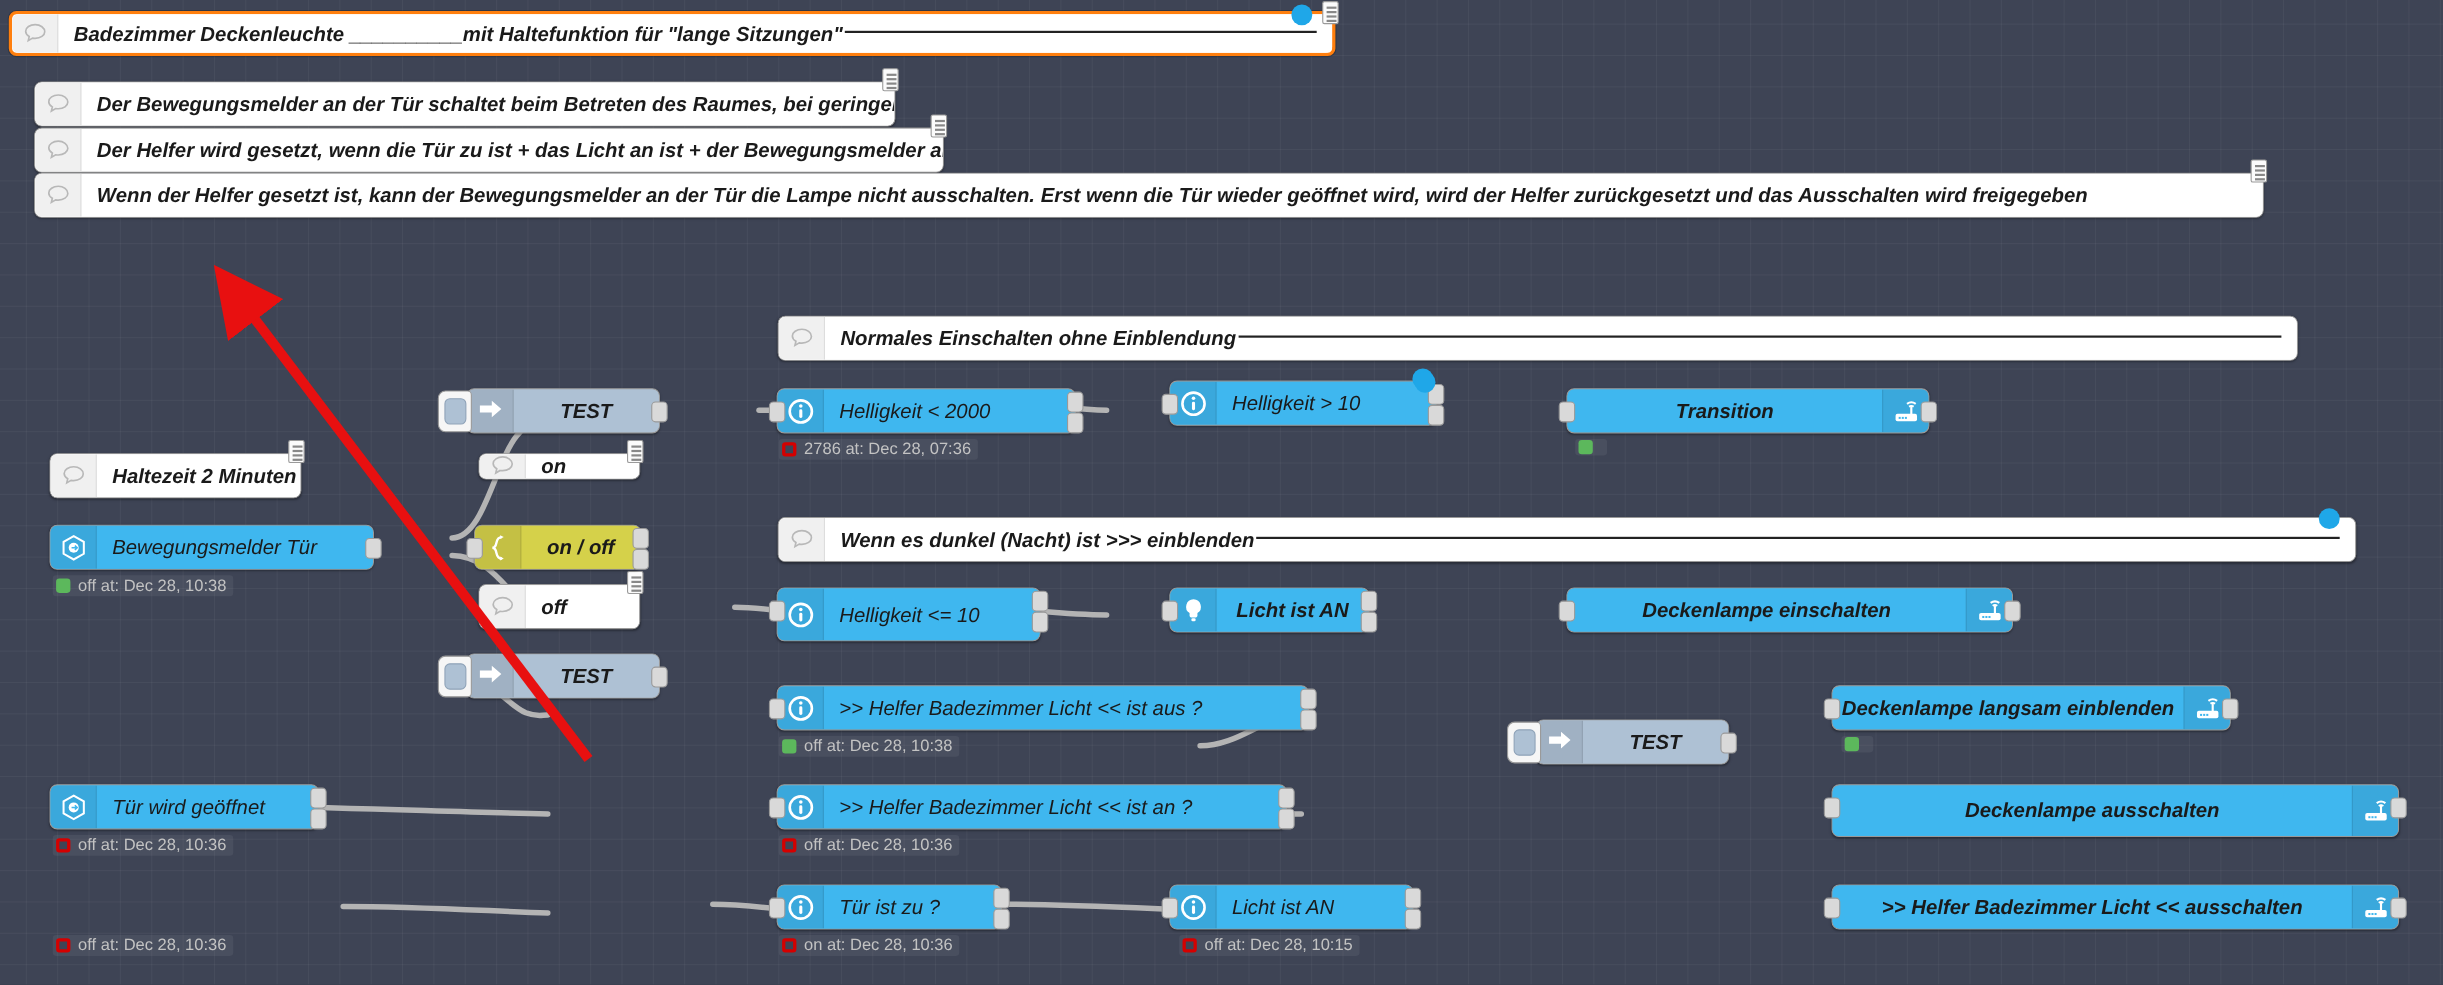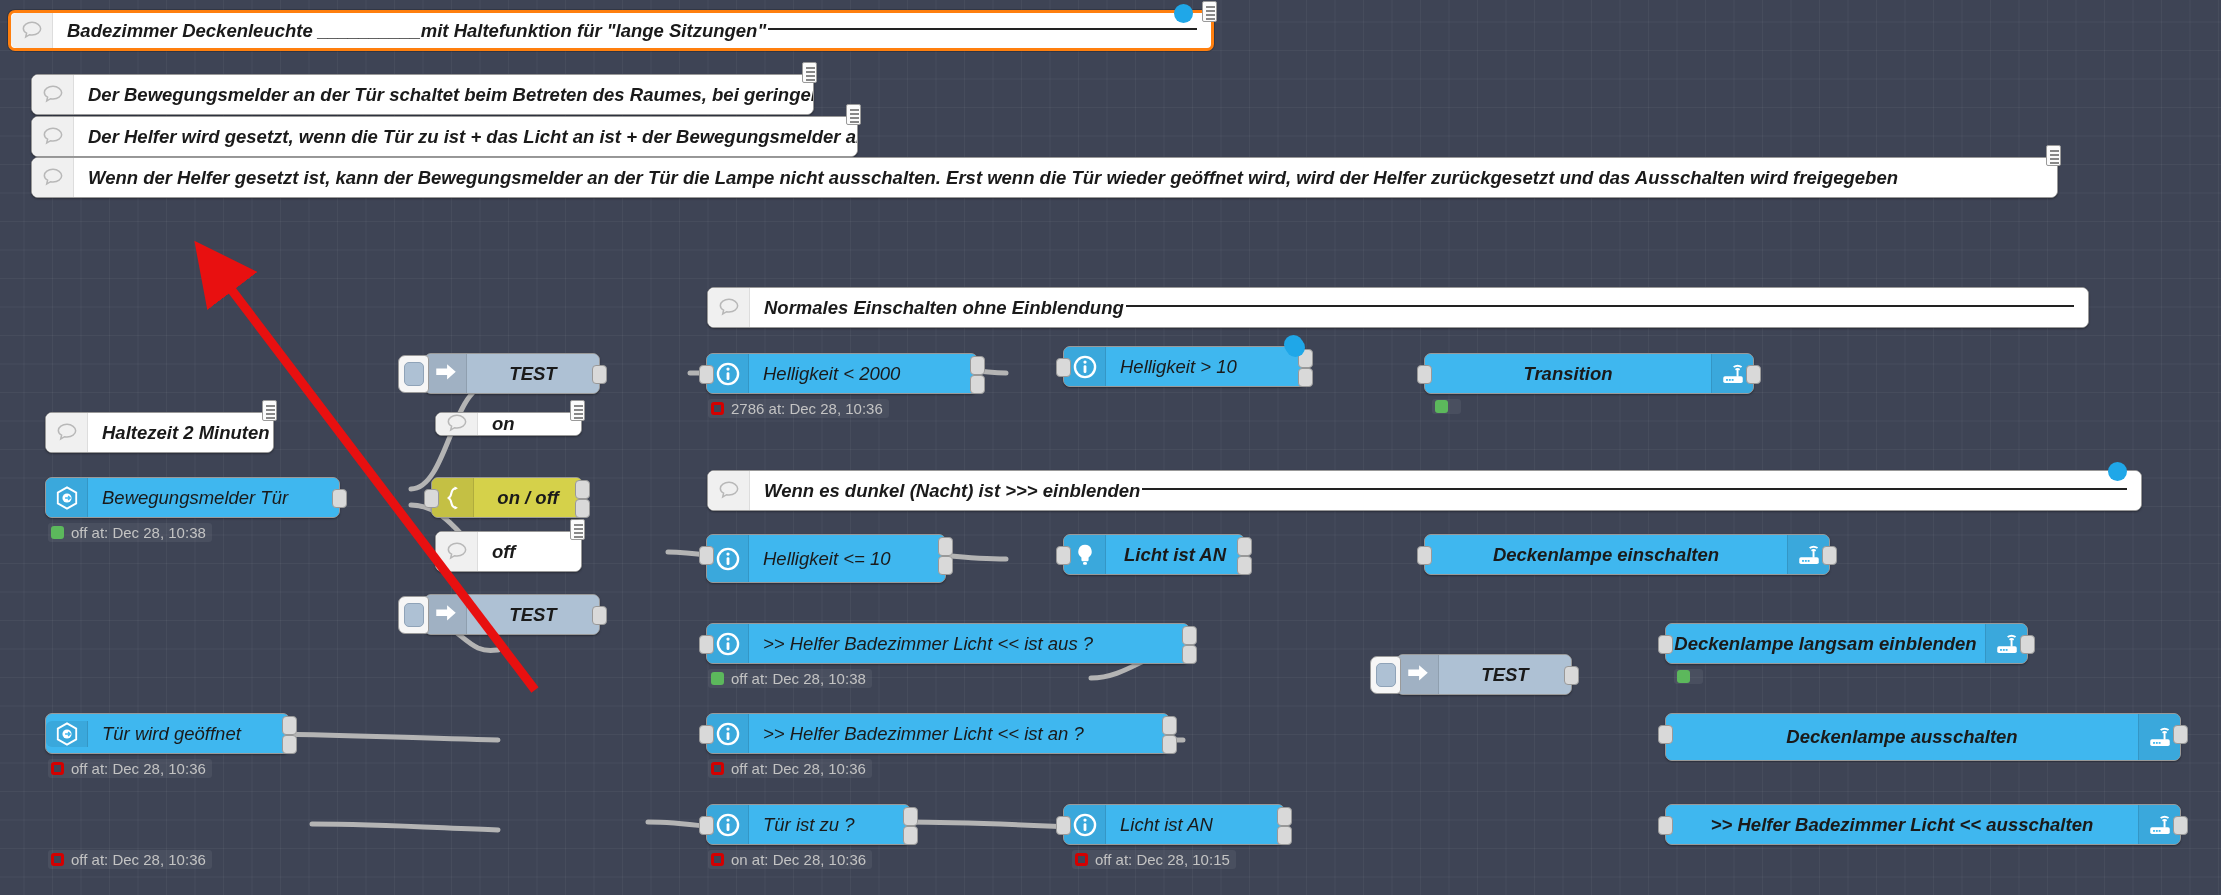--- a/index.html
+++ b/index.html
@@ -433,21 +433,21 @@
           </svg>
       </div>
       <div class="label">Helligkeit &lt; 2000</div>
     </div>
     <div class="port in" style="top:11px;"></div>
     <div class="port out" style="top:2px;"></div>
     <div class="port out" style="top:21px;"></div>
   </div>
   <div class="status" style="left:708px; top:399px;">
     <span class="dot red"></span>
-    <span>2786 at: Dec 28, 10:36</span>
+    <span>2786 at: Dec 28, 07:36</span>
   </div>
 
   <div class="node n-blue" style="left:1063px; top:346px; width:243px; height:41px;">
     <div class="nbody">
       <div class="ico">
         <svg viewBox="0 0 24 24">
             <circle cx="12" cy="12" r="9.3" fill="none" stroke="#fff" stroke-width="2.2"></circle>
             <circle cx="12" cy="7.4" r="1.5" fill="#fff"></circle>
             <rect x="10.7" y="10.3" width="2.6" height="7.2" rx="1.2" fill="#fff"></rect>
           </svg>
@@ -569,21 +569,21 @@
       </div>
     </div>
     <div class="port in" style="top:11px;"></div>
     <div class="port out" style="top:11px;"></div>
   </div>
   <div class="status" style="left:1674px; top:669px;">
     <span class="dot green"></span>
     <span></span>
   </div>
 
-  <div class="node n-blue" style="left:45px; top:713px; width:245px; height:41px;align-items:center;">
+  <div class="node n-blue" style="left:45px; top:713px; width:245px; height:41px;">
     <div class="nbody">
       <div class="ico">
         <svg viewBox="0 0 24 24">
             <path d="M12 2.2 20.5 7v10L12 21.8 3.5 17V7z" fill="none" stroke="#fff" stroke-width="1.7"></path>
             <circle cx="12" cy="12" r="4.2" fill="#fff"></circle>
             <path d="M10.2 12h4.4M13 10.2l1.9 1.8-1.9 1.8" stroke="#3fb7ef" stroke-width="1.3" fill="none"></path>
           </svg>
       </div>
       <div class="label">Tür wird geöffnet</div>
     </div>

